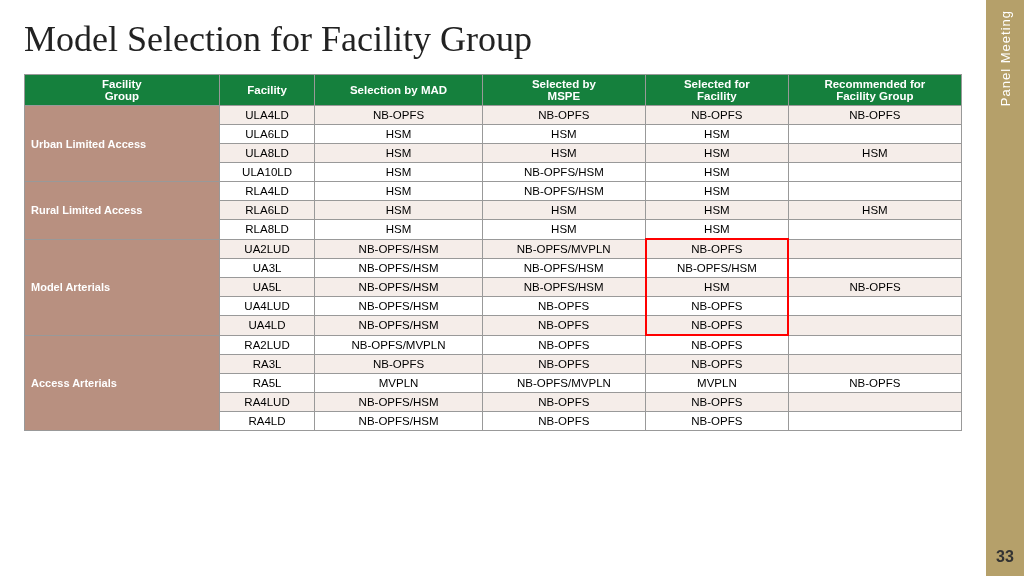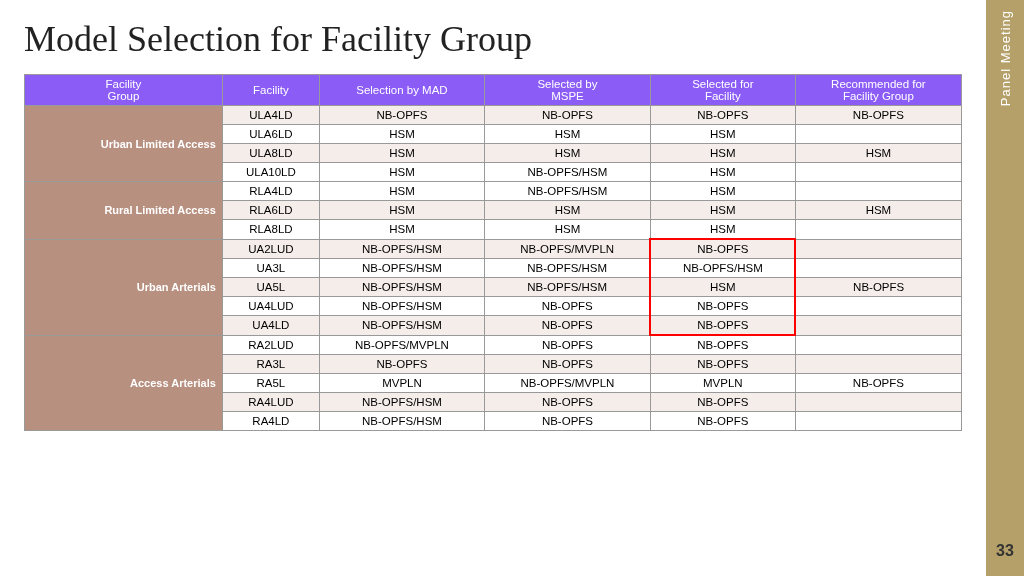--- a/index.html
+++ b/index.html
@@ -31,21 +31,21 @@
       font-family: Arial, sans-serif;
       font-size: 13px;
       color: #fff;
       letter-spacing: 1px;
     }
     .sidebar-page-num {
       font-family: Arial, sans-serif;
       font-size: 16px;
       color: #333;
       font-weight: bold;
-      margin-bottom: 6px;
+      margin-bottom: 0;
     }
     .page-title {
       font-size: 36px;
       font-weight: 400;
       color: #222;
       margin-bottom: 14px;
       font-family: Georgia, serif;
     }
     table {
       border-collapse: collapse;
@@ -53,31 +53,31 @@
       font-family: Arial, sans-serif;
       font-size: 11.5px;
     }
     th, td {
       border: 1px solid #999;
       padding: 3px 6px;
       text-align: center;
       vertical-align: middle;
     }
     thead tr th {
-      background: #8b5cf6;
+      background: #15803d;
       color: #fff;
-      font-weight: normal;
+      font-weight: bold;
       font-size: 11.5px;
     }
     .row-group-header {
       background: #b89080;
       color: #fff;
       font-weight: bold;
       font-size: 11px;
-      text-align: right;
+      text-align: left;
     }
     .row-even { background: #f5ede9; }
     .row-odd { background: #fff; }
   </style>
 </head>
 <body>
 
 <div class="main-content">
   <h1 class="page-title">Model Selection for Facility Group</h1>
   <table>
@@ -137,21 +137,21 @@
           <td>HSM</td>
         </tr>
         <tr class="row-odd">
           <td>RLA8LD</td>
           <td>HSM</td>
           <td>HSM</td>
           <td>HSM</td>
           <td></td>
         </tr>
         <tr class="row-even">
-          <td rowspan="5" class="row-group-header">Urban Arterials</td>
+          <td rowspan="5" class="row-group-header">Model Arterials</td>
           <td>UA2LUD</td>
           <td>NB-OPFS/HSM</td>
           <td>NB-OPFS/MVPLN</td>
           <td style="border-left: 2.5px solid red; border-right: 2.5px solid red; border-top: 2.5px solid red;">NB-OPFS</td>
           <td></td>
         </tr>
         <tr class="row-odd">
           <td>UA3L</td>
           <td>NB-OPFS/HSM</td>
           <td>NB-OPFS/HSM</td>

